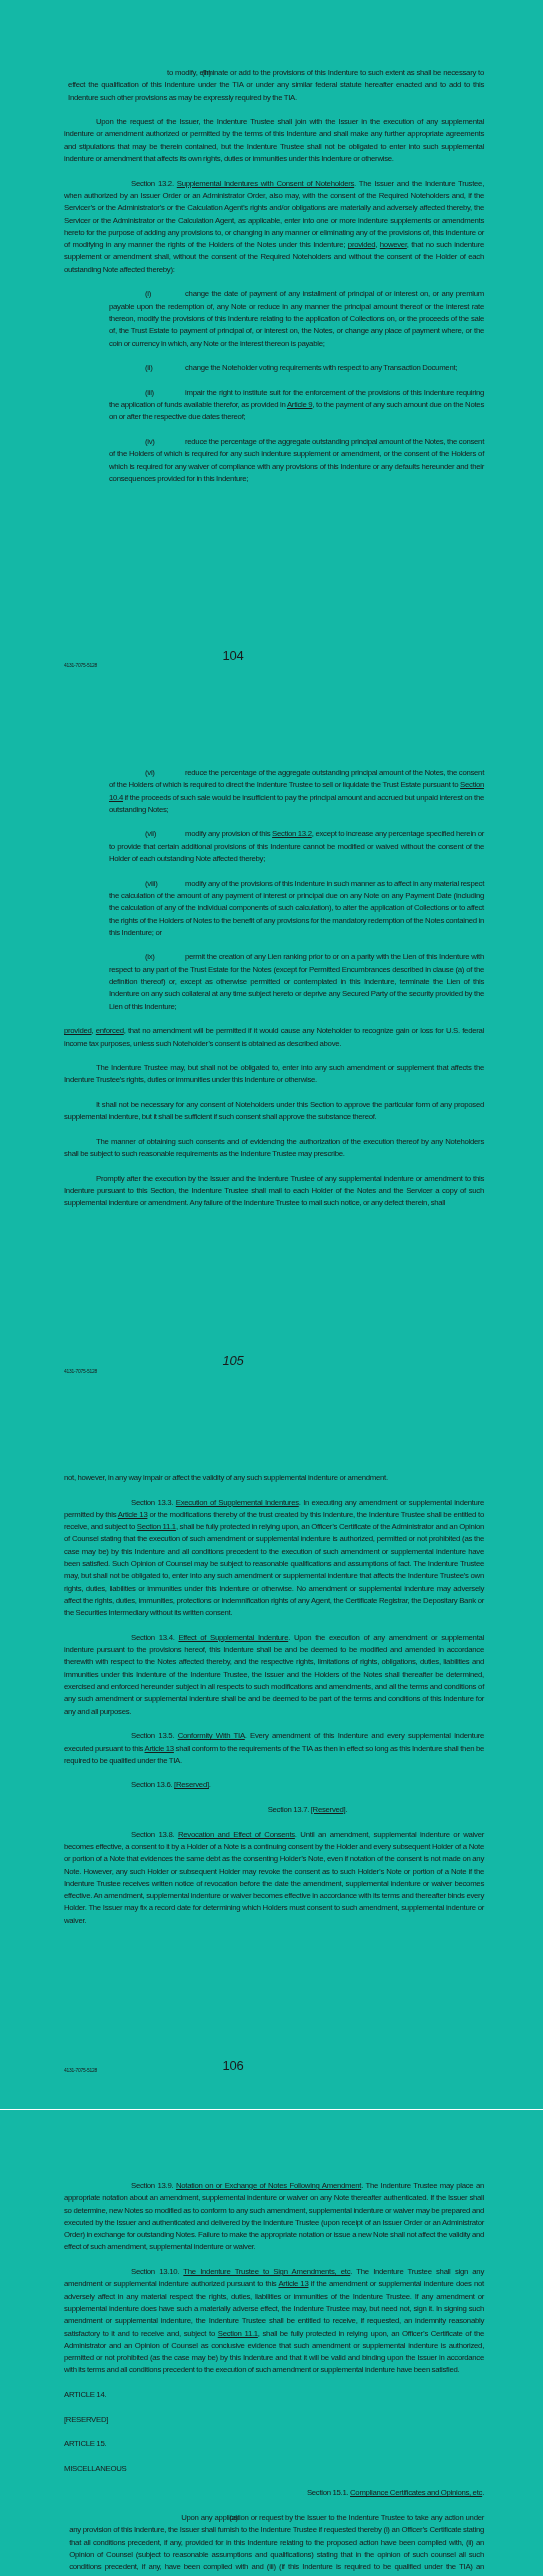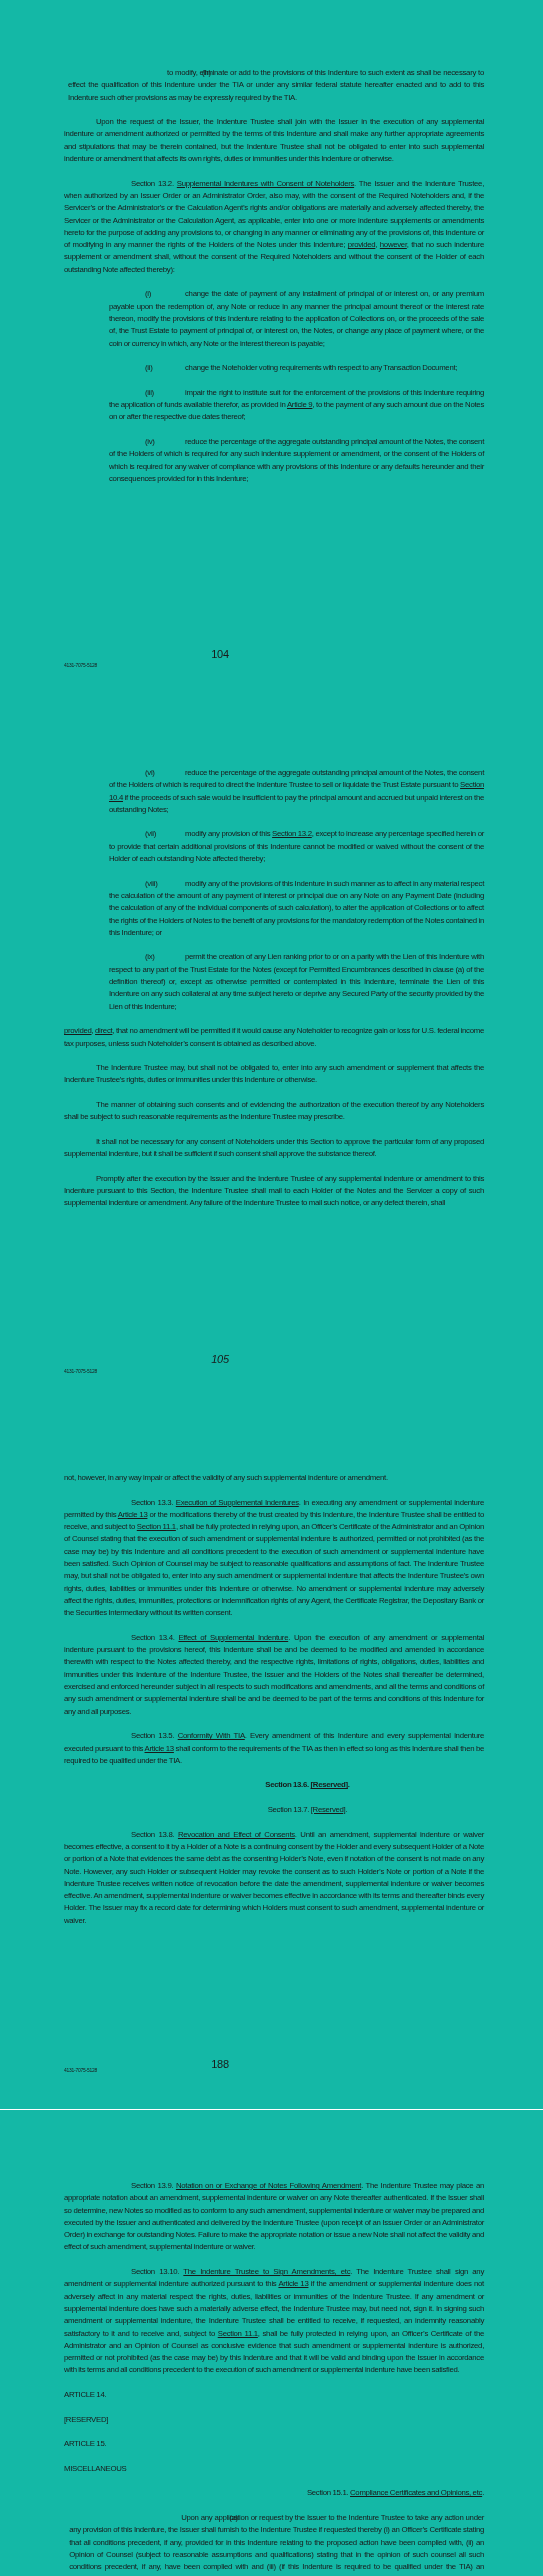--- a/index.html
+++ b/index.html
@@ -15,22 +15,22 @@
   .ind1 { text-indent: 32px; }
   .ind2 { text-indent: 67px; }
   .sub-i { padding-left: 45px; text-indent: 36px; }
   .sub-i .lbl { display: inline-block; text-indent: 0; width: 40px; }
   .sub-h .lbl, .sub-a .lbl { display: inline-block; width: 32px; }
   .sub-h { text-indent: 67px; padding-left: 4.1px; }
   .sub-a { padding-left: 5.2px; text-indent: 80px; }
   .u { text-decoration: underline; }
   .center { text-align: right; text-indent: 0 !important; }
   .pagenum {
-    position: absolute; left: 0; width: 440px; text-align: center;
-    font-family: "Liberation Sans", sans-serif; font-size: 11px; color: #1a1a1a;
+    position: absolute; left: 13px; width: 440px; text-align: center;
+    font-family: "Liberation Sans", sans-serif; font-size: 13px; color: #1a1a1a;
     letter-spacing: -0.3px;
   }
   .docid {
     position: absolute; font-family: "Liberation Sans", sans-serif;
     font-size: 4.9px; color: #1a1a1a; letter-spacing: -0.2px;
   }
 </style>
 </head>
 <body>
 
@@ -47,41 +47,41 @@
   <div class="pagenum" style="top:648px;">104</div>
   <div class="docid" style="top:663px; left:64px;">4131-7075-5128</div>
 </div>
 
 <div class="page" style="top:703px;">
   <div class="body-text" style="top:64px;">
     <p class="sub-i"><span class="lbl">(vi)</span><span>reduce the percentage of the aggregate outstanding principal amount of the Notes, the consent of the Holders of which is required to direct the Indenture Trustee to sell or liquidate the Trust Estate pursuant to </span><span class="u">Section 10.4</span><span> if the proceeds of such sale would be insufficient to pay the principal amount and accrued but unpaid interest on the outstanding Notes;</span></p>
     <p class="sub-i"><span class="lbl">(vii)</span><span>modify any provision of this </span><span class="u">Section 13.2</span><span>, except to increase any percentage specified herein or to provide that certain additional provisions of this Indenture cannot be modified or waived without the consent of the Holder of each outstanding Note affected thereby;</span></p>
     <p class="sub-i"><span class="lbl">(viii)</span><span>modify any of the provisions of this Indenture in such manner as to affect in any material respect the calculation of the amount of any payment of interest or principal due on any Note on any Payment Date (including the calculation of any of the individual components of such calculation), to alter the application of Collections or to affect the rights of the Holders of Notes to the benefit of any provisions for the mandatory redemption of the Notes contained in this Indenture; or</span></p>
     <p class="sub-i"><span class="lbl">(ix)</span><span>permit the creation of any Lien ranking prior to or on a parity with the Lien of this Indenture with respect to any part of the Trust Estate for the Notes (except for Permitted Encumbrances described in clause (a) of the definition thereof) or, except as otherwise permitted or contemplated in this Indenture, terminate the Lien of this Indenture on any such collateral at any time subject hereto or deprive any Secured Party of the security provided by the Lien of this Indenture;</span></p>
-    <p><span class="u">provided</span><span>, </span><span class="u">direct</span><span>, that no amendment will be permitted if it would cause any Noteholder to recognize gain or loss for U.S. federal income tax purposes, unless such Noteholder’s consent is obtained as described above.</span></p>
+    <p><span class="u">provided</span><span>, </span><span class="u">enforced</span><span>, that no amendment will be permitted if it would cause any Noteholder to recognize gain or loss for U.S. federal income tax purposes, unless such Noteholder’s consent is obtained as described above.</span></p>
     <p class="ind1">The Indenture Trustee may, but shall not be obligated to, enter into any such amendment or supplement that affects the Indenture Trustee’s rights, duties or immunities under this Indenture or otherwise.</p>
+    <p class="ind1">It shall not be necessary for any consent of Noteholders under this Section to approve the particular form of any proposed supplemental indenture, but it shall be sufficient if such consent shall approve the substance thereof.</p>
     <p class="ind1">The manner of obtaining such consents and of evidencing the authorization of the execution thereof by any Noteholders shall be subject to such reasonable requirements as the Indenture Trustee may prescribe.</p>
-    <p class="ind1">It shall not be necessary for any consent of Noteholders under this Section to approve the particular form of any proposed supplemental indenture, but it shall be sufficient if such consent shall approve the substance thereof.</p>
     <p class="ind1">Promptly after the execution by the Issuer and the Indenture Trustee of any supplemental indenture or amendment to this Indenture pursuant to this Section, the Indenture Trustee shall mail to each Holder of the Notes and the Servicer a copy of such supplemental indenture or amendment.  Any failure of the Indenture Trustee to mail such notice, or any defect therein, shall</p>
   </div>
   <div class="pagenum" style="top:650px;font-style:italic;">105</div>
   <div class="docid" style="top:666px; left:64px;">4131-7075-5128</div>
 </div>
 
 <div class="page" style="top:1406px;padding-left:48px;">
   <div class="body-text" style="top:66px;">
     <p>not, however, in any way impair or affect the validity of any such supplemental indenture or amendment.</p>
     <p class="ind2"><span>Section 13.3.</span> <span class="u">Execution of Supplemental Indentures</span><span>.  In executing any amendment or supplemental indenture permitted by this </span><span class="u">Article 13</span><span> or the modifications thereby of the trust created by this Indenture, the Indenture Trustee shall be entitled to receive, and subject to </span><span class="u">Section 11.1</span><span>, shall be fully protected in relying upon, an Officer’s Certificate of the Administrator and an Opinion of Counsel stating that the execution of such amendment or supplemental indenture is authorized, permitted or not prohibited (as the case may be) by this Indenture and all conditions precedent to the execution of such amendment or supplemental indenture have been satisfied.  Such Opinion of Counsel may be subject to reasonable qualifications and assumptions of fact.  The Indenture Trustee may, but shall not be obligated to, enter into any such amendment or supplemental indenture that affects the Indenture Trustee’s own rights, duties, liabilities or immunities under this Indenture or otherwise.  No amendment or supplemental indenture may adversely affect the rights, duties, immunities, protections or indemnification rights of any Agent, the Certificate Registrar, the Depositary Bank or the Securities Intermediary without its written consent.</span></p>
     <p class="ind2"><span>Section 13.4.</span> <span class="u">Effect of Supplemental Indenture</span><span>.  Upon the execution of any amendment or supplemental indenture pursuant to the provisions hereof, this Indenture shall be and be deemed to be modified and amended in accordance therewith with respect to the Notes affected thereby, and the respective rights, limitations of rights, obligations, duties, liabilities and immunities under this Indenture of the Indenture Trustee, the Issuer and the Holders of the Notes shall thereafter be determined, exercised and enforced hereunder subject in all respects to such modifications and amendments, and all the terms and conditions of any such amendment or supplemental indenture shall be and be deemed to be part of the terms and conditions of this Indenture for any and all purposes.</span></p>
     <p class="ind2"><span>Section 13.5.</span> <span class="u">Conformity With TIA</span><span>.  Every amendment of this Indenture and every supplemental indenture executed pursuant to this </span><span class="u">Article 13</span><span> shall conform to the requirements of the TIA as then in effect so long as this Indenture shall then be required to be qualified under the TIA.</span></p>
-    <p class="ind2" style="text-align:center;font-weight:bold;"><span>Section 13.6.</span> <span class="u">[Reserved]</span><span>.</span></p>
+    <p class="ind2" style="text-align:left;"><span>Section 13.6.</span> <span class="u">[Reserved]</span><span>.</span></p>
     <p class="ind2" style="text-align:center;"><span>Section 13.7.</span> <span class="u">[Reserved]</span><span>.</span></p>
     <p class="ind2"><span>Section 13.8.</span> <span class="u">Revocation and Effect of Consents</span><span>.  Until an amendment, supplemental indenture or waiver becomes effective, a consent to it by a Holder of a Note is a continuing consent by the Holder and every subsequent Holder of a Note or portion of a Note that evidences the same debt as the consenting Holder’s Note, even if notation of the consent is not made on any Note.  However, any such Holder or subsequent Holder may revoke the consent as to such Holder’s Note or portion of a Note if the Indenture Trustee receives written notice of revocation before the date the amendment, supplemental indenture or waiver becomes effective.  An amendment, supplemental indenture or waiver becomes effective in accordance with its terms and thereafter binds every Holder.  The Issuer may fix a record date for determining which Holders must consent to such amendment, supplemental indenture or waiver.</span></p>
   </div>
-  <div class="pagenum" style="top:652px;">188</div>
+  <div class="pagenum" style="top:652px;">106</div>
   <div class="docid" style="top:662px; left:64px;">4131-7075-5128</div>
 </div>
 
 <div class="page" style="top:2110px;">
   <div class="body-text" style="top:70px;">
     <p class="ind2"><span>Section 13.9.</span> <span class="u">Notation on or Exchange of Notes Following Amendment</span><span>.  The Indenture Trustee may place an appropriate notation about an amendment, supplemental indenture or waiver on any Note thereafter authenticated.  If the Issuer shall so determine, new Notes so modified as to conform to any such amendment, supplemental indenture or waiver may be prepared and executed by the Issuer and authenticated and delivered by the Indenture Trustee (upon receipt of an Issuer Order or an Administrator Order) in exchange for outstanding Notes.  Failure to make the appropriate notation or issue a new Note shall not affect the validity and effect of such amendment, supplemental indenture or waiver.</span></p>
     <p class="ind2"><span>Section 13.10.</span> <span class="u">The Indenture Trustee to Sign Amendments, etc</span><span>.  The Indenture Trustee shall sign any amendment or supplemental indenture authorized pursuant to this </span><span class="u">Article 13</span><span> if the amendment or supplemental indenture does not adversely affect in any material respect the rights, duties, liabilities or immunities of the Indenture Trustee.  If any amendment or supplemental indenture does have such a materially adverse effect, the Indenture Trustee may, but need not, sign it.  In signing such amendment or supplemental indenture, the Indenture Trustee shall be entitled to receive, if requested, an indemnity reasonably satisfactory to it and to receive and, subject to </span><span class="u">Section 11.1</span><span>, shall be fully protected in relying upon, an Officer’s Certificate of the Administrator and an Opinion of Counsel as conclusive evidence that such amendment or supplemental indenture is authorized, permitted or not prohibited (as the case may be) by this Indenture and that it will be valid and binding upon the Issuer in accordance with its terms and all conditions precedent to the execution of such amendment or supplemental indenture have been satisfied.</span></p>
     <p class="center">ARTICLE 14.</p>
     <p class="center">[RESERVED]</p>
     <p class="center">ARTICLE 15.</p>

